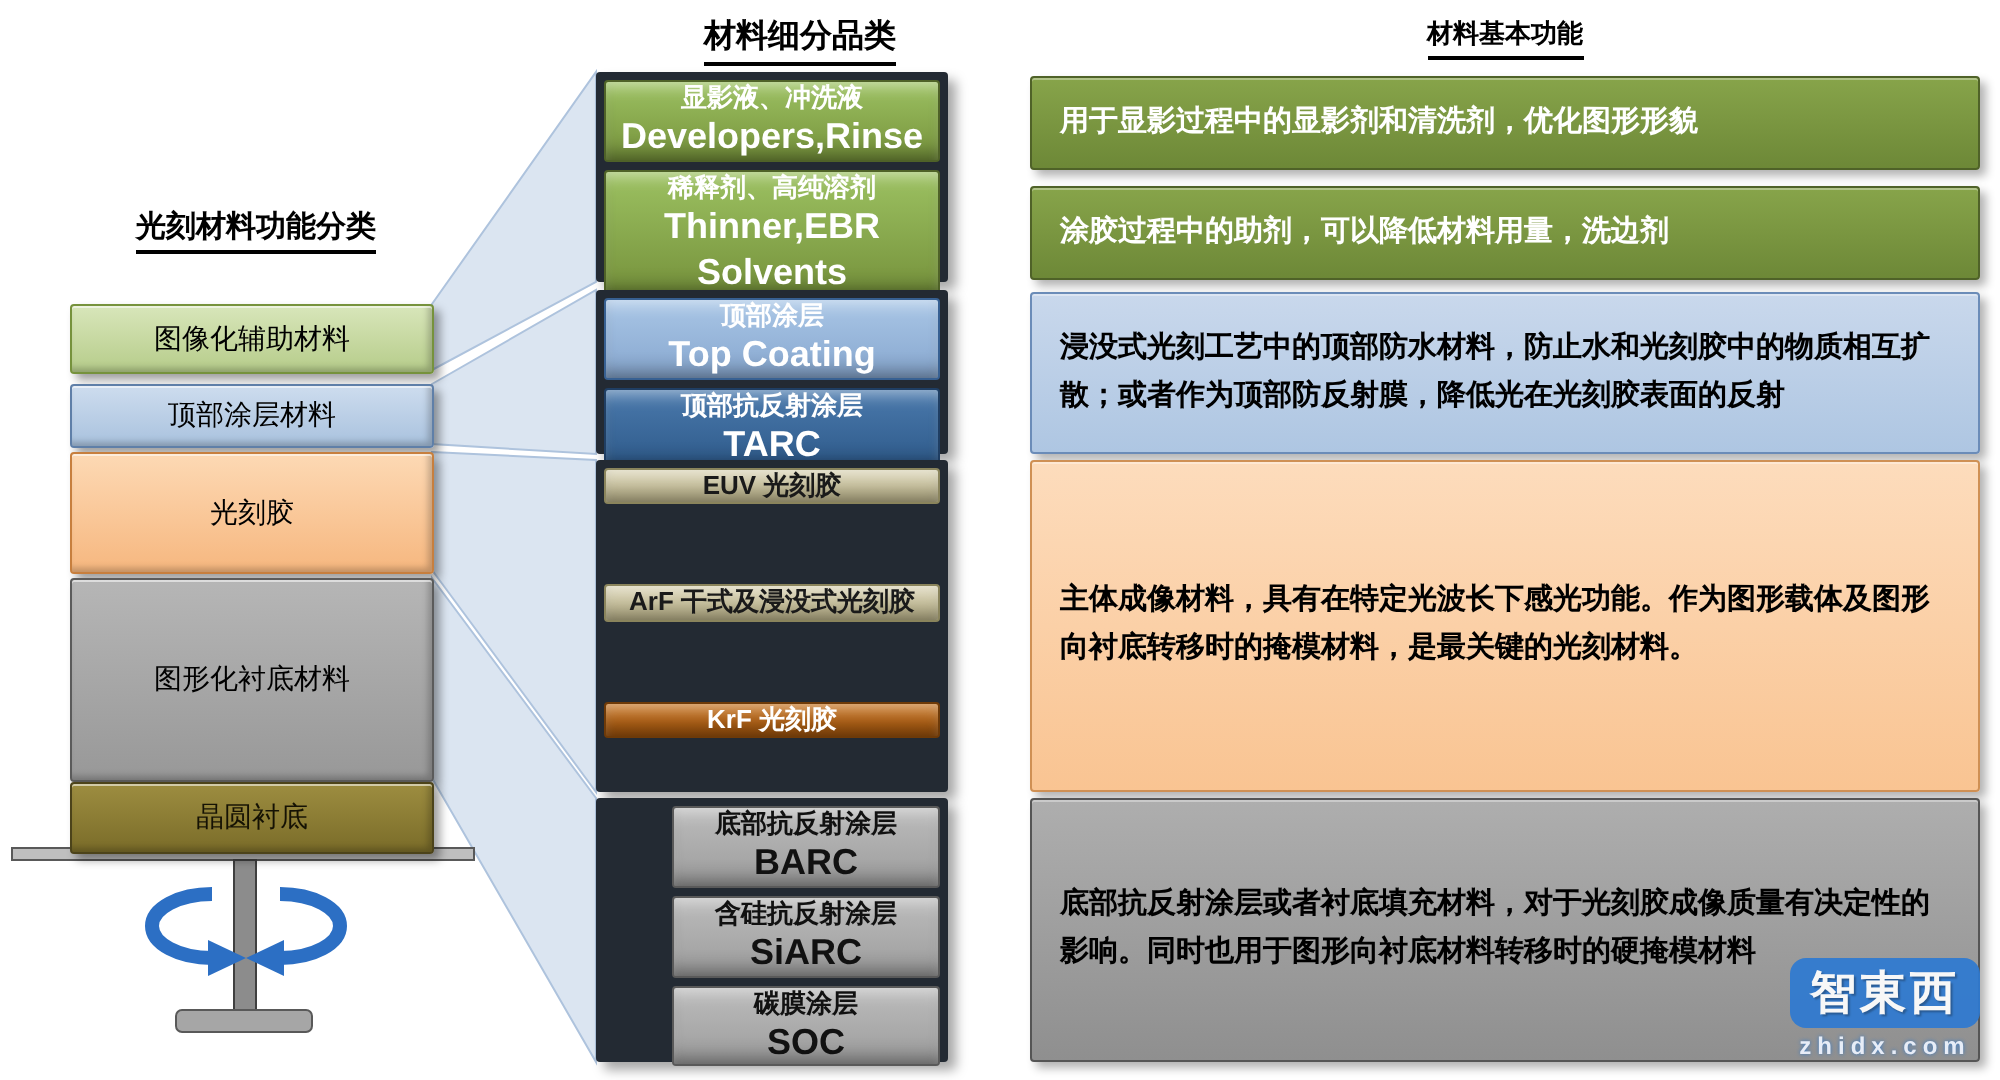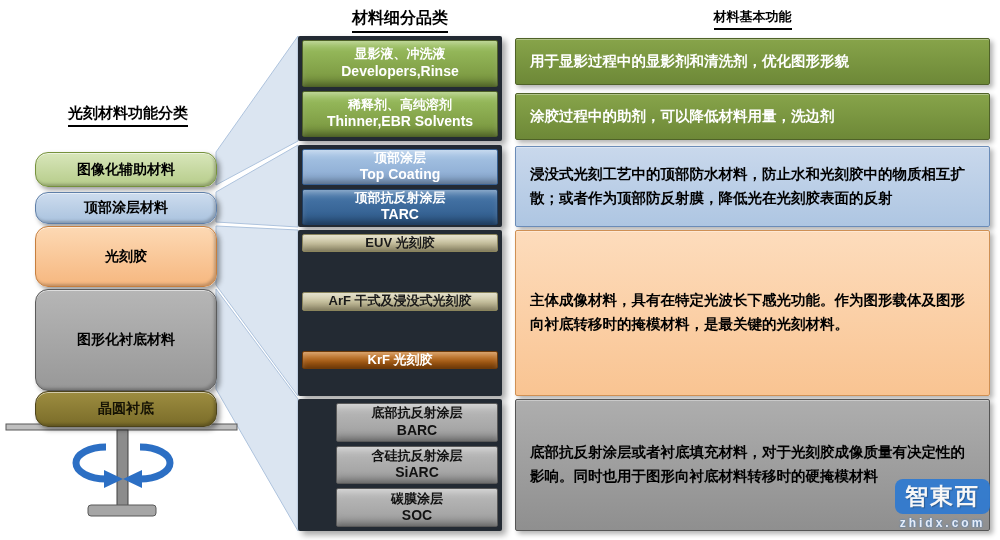--- a/index.html
+++ b/index.html
@@ -9,37 +9,37 @@
   }
   svg.layer{position:absolute;left:0;top:0;z-index:1;}
   .heading{position:absolute;z-index:3;font-weight:bold;text-align:center;}
   .heading span{border-bottom:2px solid #000;padding-bottom:2px;display:inline-block;}
   #h-left{left:18px;top:104px;width:220px;font-size:15px;}
   #h-mid{left:300px;top:8px;width:200px;font-size:16px;}
   #h-right{left:515px;top:8px;width:475px;font-size:13px;}
 
   
   .lbox{position:absolute;left:35px;width:180px;z-index:2;display:flex;align-items:center;justify-content:center;
-    font-weight:bold;font-size:14px;border-radius:13px;
+    font-weight:normal;font-size:14px;border-radius:2px;
     box-shadow:3px 3px 5px rgba(0,0,0,.38), inset 0 1px 0 rgba(255,255,255,.55), inset -2px -2px 3px rgba(0,0,0,.22);}
   .l-green {background:linear-gradient(#d8e6ba,#b6cc8a);border:1px solid #76923c;}
   .l-blue  {background:linear-gradient(#cddcee,#a9c2de);border:1px solid #5f7fa8;}
   .l-orange{background:linear-gradient(#fdd9b4,#f6b77f);border:1px solid #c77f3e;}
   .l-gray  {background:linear-gradient(#b6b6b6,#989898);border:1px solid #5b5b5b;}
   .l-olive {background:linear-gradient(#9d8d40,#7a6c29);border:1px solid #4c431a;color:#151204;}
 
   
-  .mgroup{position:absolute;left:298px;width:204px;z-index:2;box-sizing:border-box;
+  .mgroup{position:absolute;left:298px;width:176px;z-index:2;box-sizing:border-box;
     background:#232a33;padding:4px;display:flex;flex-direction:column;gap:4px;border-radius:2px;
     box-shadow:4px 4px 6px rgba(0,0,0,.35);}
   .mbox{flex:1;display:flex;flex-direction:column;align-items:center;justify-content:center;text-align:center;
     font-weight:bold;border-radius:2px;
     box-shadow:inset 0 6px 8px -4px rgba(255,255,255,.5), inset 0 -8px 10px -6px rgba(0,0,0,.45);}
   .mbox .cn{font-size:13px;line-height:1.25;}
-  .mbox .en{font-size:14px;line-height:1.25;text-align:center;}
+  .mbox .en{font-size:18px;line-height:1.25;text-align:center;}
   .m-green     {background:linear-gradient(#9cc161,#76923c);color:#fff;border:1px solid #4f6228;}
   .m-blue-light{background:linear-gradient(#a9c6e6,#87a7cf);color:#fff;border:1px solid #376092;}
   .m-blue-dark {background:linear-gradient(#4a79ac,#2e5a8a);color:#fff;border:1px solid #1f3e63;}
   .m-tan       {background:linear-gradient(#d8d2b4,#bdb58c);color:#1a1a1a;border:1px solid #8a845c;}
   .m-krf       {background:linear-gradient(#c57423,#9e530d);color:#fff;border:1px solid #6e3a08;}
   .m-brown     {background:linear-gradient(#7c4c22,#52300f);color:#fff;border:1px solid #38200a;}
   .m-gray      {background:linear-gradient(#bcbcbc,#9c9c9c);color:#111;border:1px solid #595959;margin-left:34px;}
 
   
   .rbox{position:absolute;left:515px;width:475px;z-index:2;box-sizing:border-box;display:flex;align-items:center;

